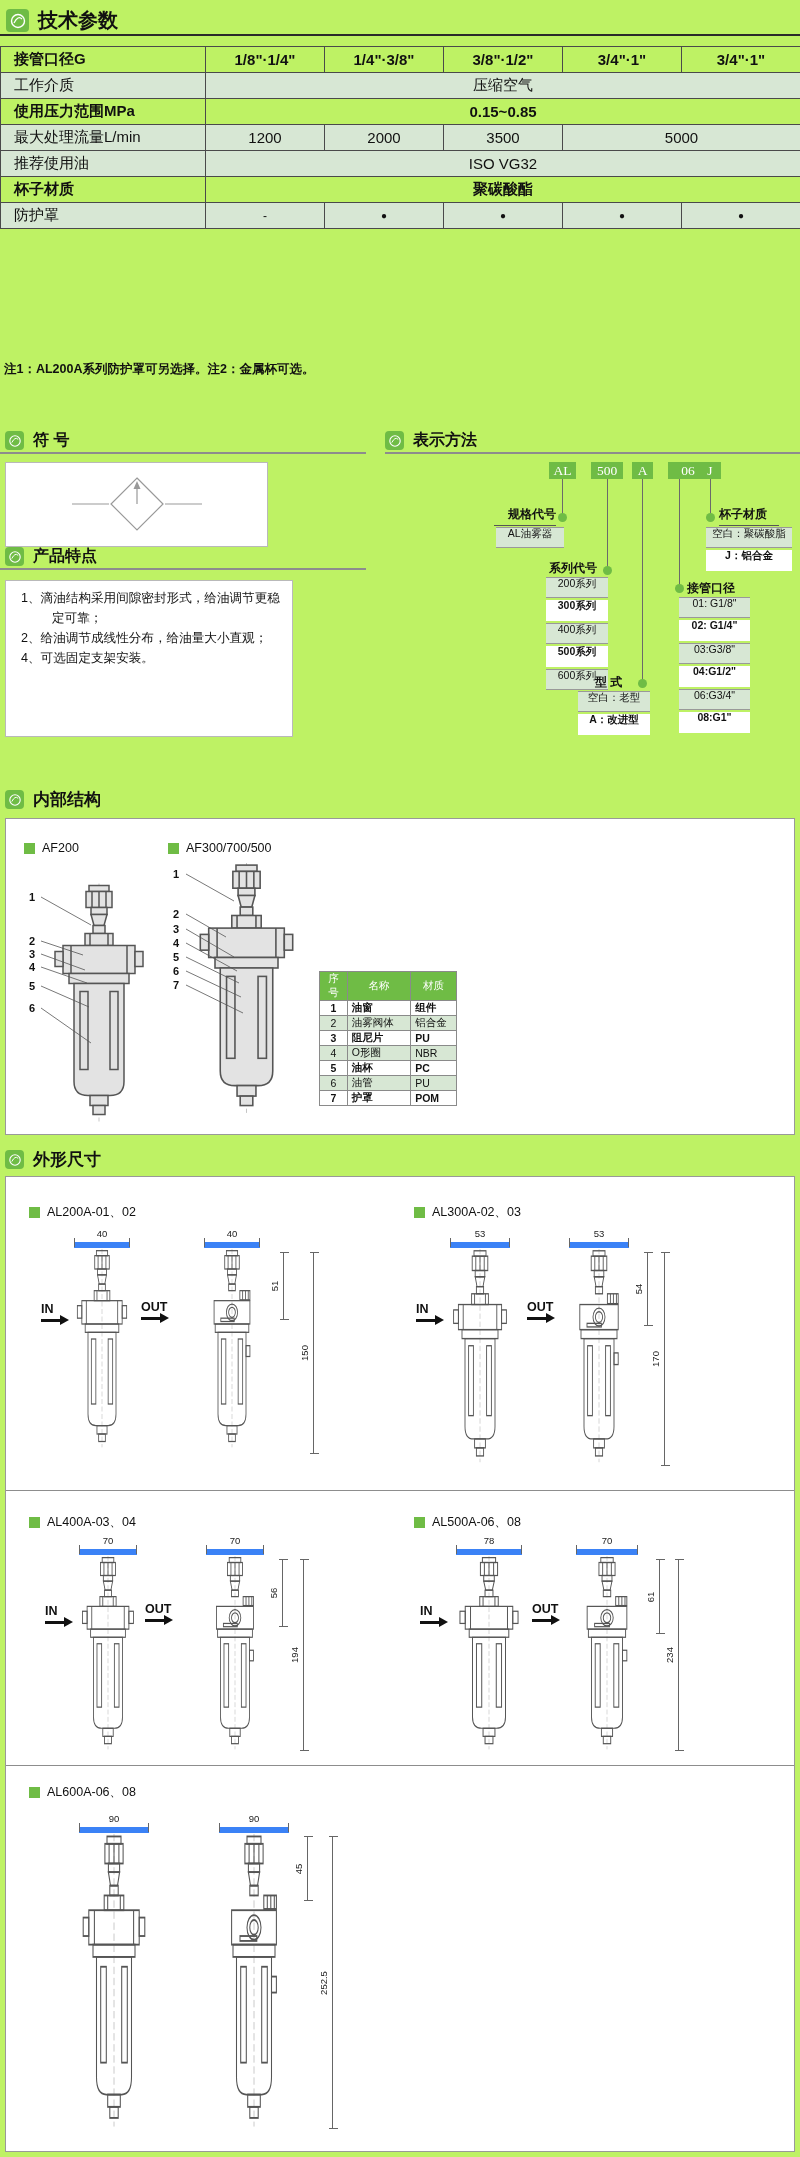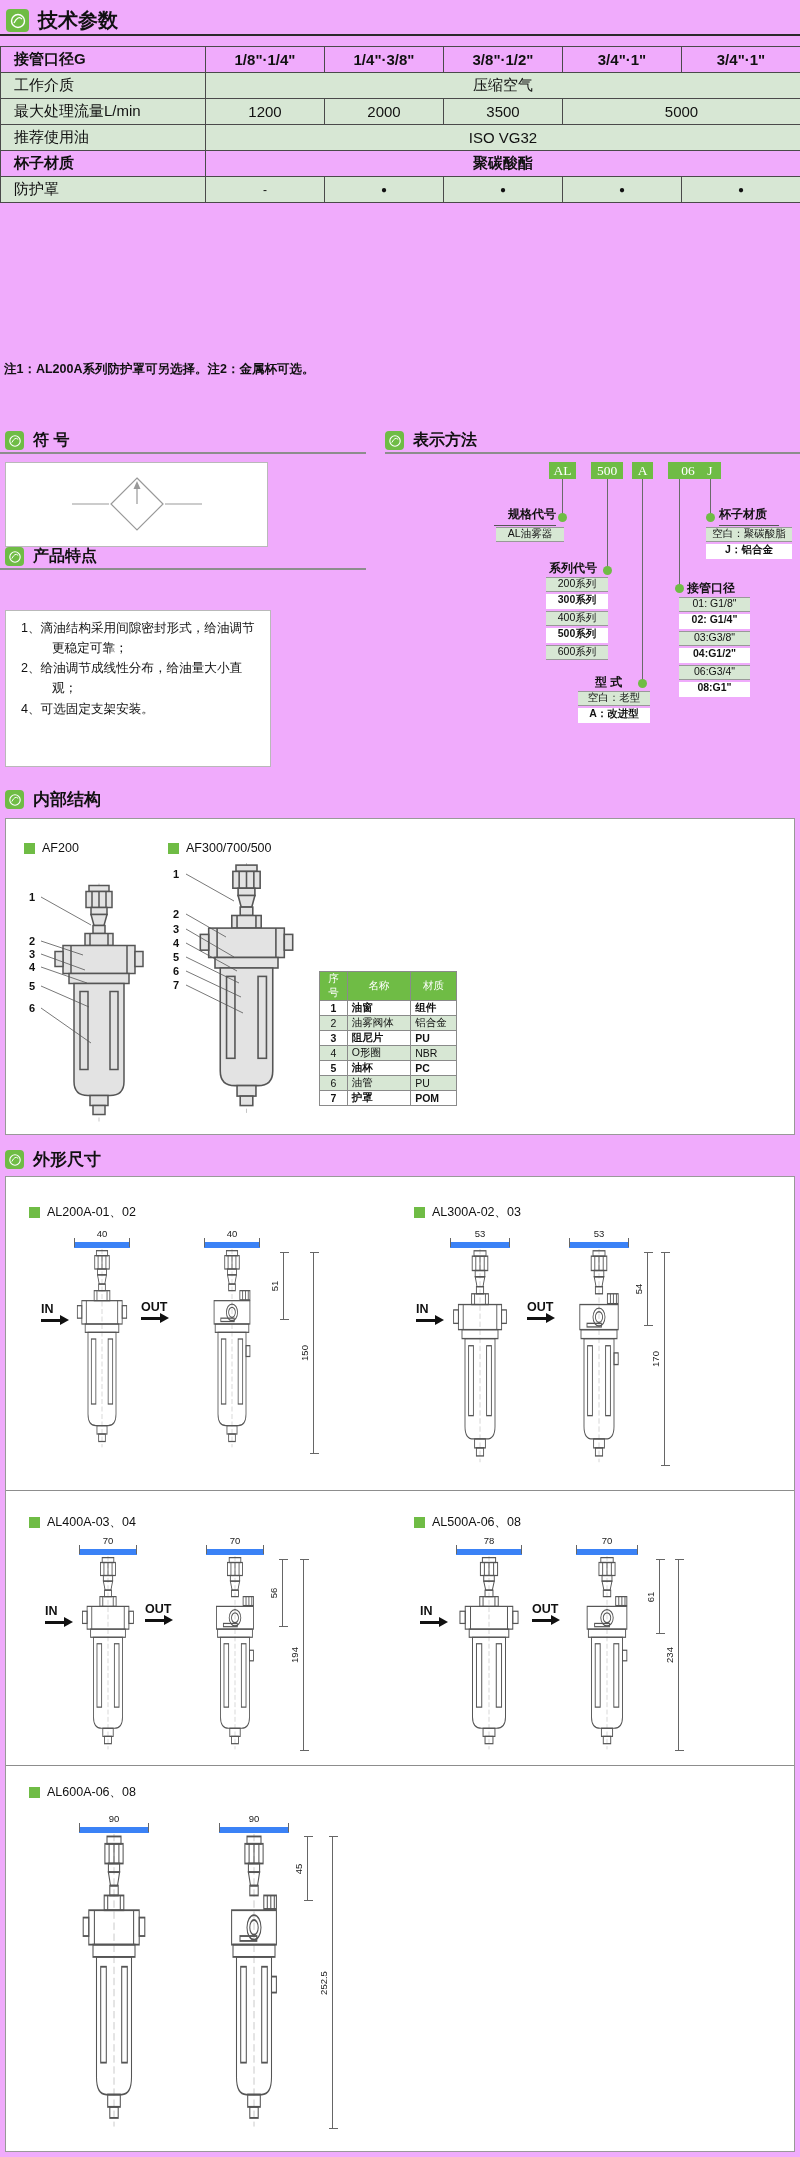--- a/index.html
+++ b/index.html
@@ -1,18 +1,18 @@
 <!DOCTYPE html>
 <html><head>
 <meta charset="utf-8">
 <style>
   :root{ --g:#6fbc45; --lg:#d7e7d4; }
   *{margin:0;padding:0;box-sizing:border-box;}
   body{font-family:"Liberation Sans",sans-serif;background:#fff;color:#111;}
-  #page{position:relative;width:800px;height:2157px;background:#f0abfc;overflow:hidden;}
+  #page{position:relative;width:800px;height:2157px;background:#bef264;overflow:hidden;}
   
   .sec-title{position:absolute;display:flex;align-items:center;gap:9px;font-weight:700;}
   .sec-icon{width:19px;height:19px;background:var(--g);border-radius:4px;display:flex;align-items:center;justify-content:center;flex:none;}
   .rule{position:absolute;height:2px;background:#8d8d8d;}
   .thinrule{position:absolute;height:2px;background:#2a2a2a;}
   .box{position:absolute;border:1px solid #b9b9b9;background:#fff;}
   
   table.spec{position:absolute;left:0;top:46px;width:800px;border-collapse:collapse;table-layout:fixed;}
   table.spec td,table.spec th{border:1px solid #4a4a4a;height:26px;font-size:15px;font-weight:400;}
   table.spec th{background:var(--g);color:#fff;font-weight:400;font-size:14px;height:31px;}
@@ -20,21 +20,21 @@
   table.spec td.c{text-align:center;}
   table.spec .lt{background:var(--lg);}
   table.spec .b{font-weight:700;}
   .note{position:absolute;font-size:12.5px;font-weight:700;}
   
   .cbox{position:absolute;height:17px;background:var(--g);color:#fff;font-family:"Liberation Serif",serif;font-size:13.5px;text-align:center;line-height:17px;}
   .vline{position:absolute;width:1px;background:#6a6a6a;}
   .gdot{position:absolute;width:9px;height:9px;border-radius:50%;background:var(--g);}
   .olabel{position:absolute;font-size:12px;font-weight:700;border-bottom:1px solid #555;padding-bottom:2px;white-space:nowrap;}
   .ostack{position:absolute;display:flex;flex-direction:column;}
-  .oi{height:15px;line-height:11px;font-size:10.5px;text-align:center;margin-bottom:2px;white-space:nowrap;}
+  .oi{height:21px;line-height:11px;font-size:10.5px;text-align:center;margin-bottom:2px;white-space:nowrap;}
   .oi.g{background:var(--lg);border-top:1px solid #999;border-bottom:1px solid #999;}
   .oi.w{font-weight:700;background:#fff;}
   
   .features{position:absolute;font-size:12.6px;line-height:1.6;padding:7px 6px 0 8px;}
   .feat{padding-left:38px;text-indent:-31px;}
   
   .blk-label{position:absolute;display:flex;align-items:center;gap:7px;font-size:12.5px;font-weight:400;}
   .gsq{width:11px;height:11px;background:var(--g);flex:none;}
   .afsvg{position:absolute;}
   .afsvg text{font-size:11px;font-weight:700;fill:#111;font-family:"Liberation Sans",sans-serif;}
@@ -159,20 +159,24 @@
       <td class="c b">1/4"·3/8"</td>
       <td class="c b">3/8"·1/2"</td>
       <td class="c b">3/4"·1"</td>
       <td class="c b">3/4"·1"</td>
     </tr>
     <tr>
       <td class="lbl lt">工作介质</td>
       <td class="c lt" colspan="5">压缩空气</td>
     </tr>
     <tr>
+      <td class="lbl b">使用压力范围MPa</td>
+      <td class="c b" colspan="5">0.15~0.85</td>
+    </tr>
+    <tr>
       <td class="lbl lt">最大处理流量L/min</td>
       <td class="c lt">1200</td>
       <td class="c lt">2000</td>
       <td class="c lt">3500</td>
       <td class="c lt" colspan="2">5000</td>
     </tr>
     <tr>
       <td class="lbl lt">推荐使用油</td>
       <td class="c lt" colspan="5">ISO VG32</td>
     </tr>
@@ -278,21 +282,21 @@
 
   <div class="sec-title" style="left:5px;top:546px;font-size:16px;">
     <span class="sec-icon">
         <svg width="16" height="16">
           <use href="#brand-glyph"></use>
         </svg>
       </span>
     <span>产品特点</span>
   </div>
   <div class="rule" style="left:0;top:568px;width:366px;"></div>
-  <div class="box features" style="left:5px;top:580px;width:266px;height:157px;margin-top:30px;">
+  <div class="box features" style="left:5px;top:580px;width:288px;height:157px;">
     <div class="feat">1、滴油结构采用间隙密封形式，给油调节更稳定可靠；</div>
     <div class="feat">2、给油调节成线性分布，给油量大小直观；</div>
     <div class="feat">4、可选固定支架安装。</div>
   </div>
 
   <div class="sec-title" style="left:5px;top:788px;font-size:17px;">
     <span class="sec-icon">
         <svg width="16" height="16">
           <use href="#brand-glyph"></use>
         </svg>

